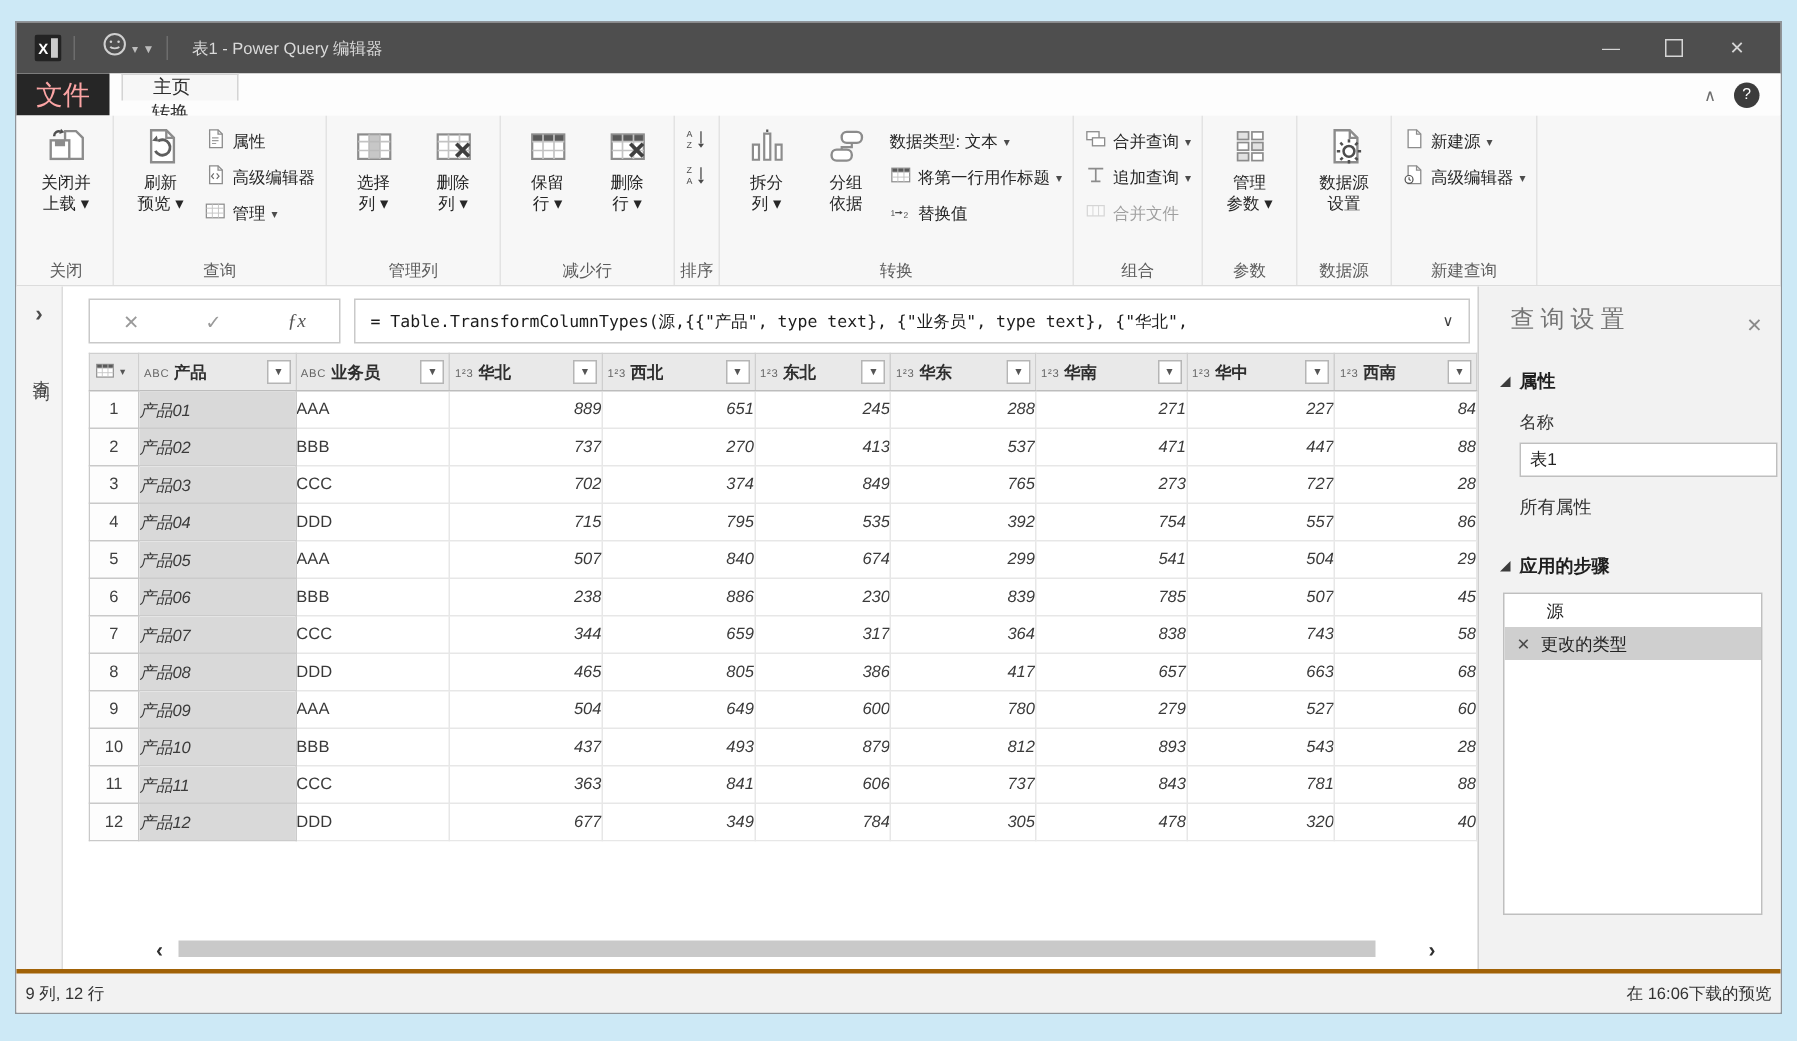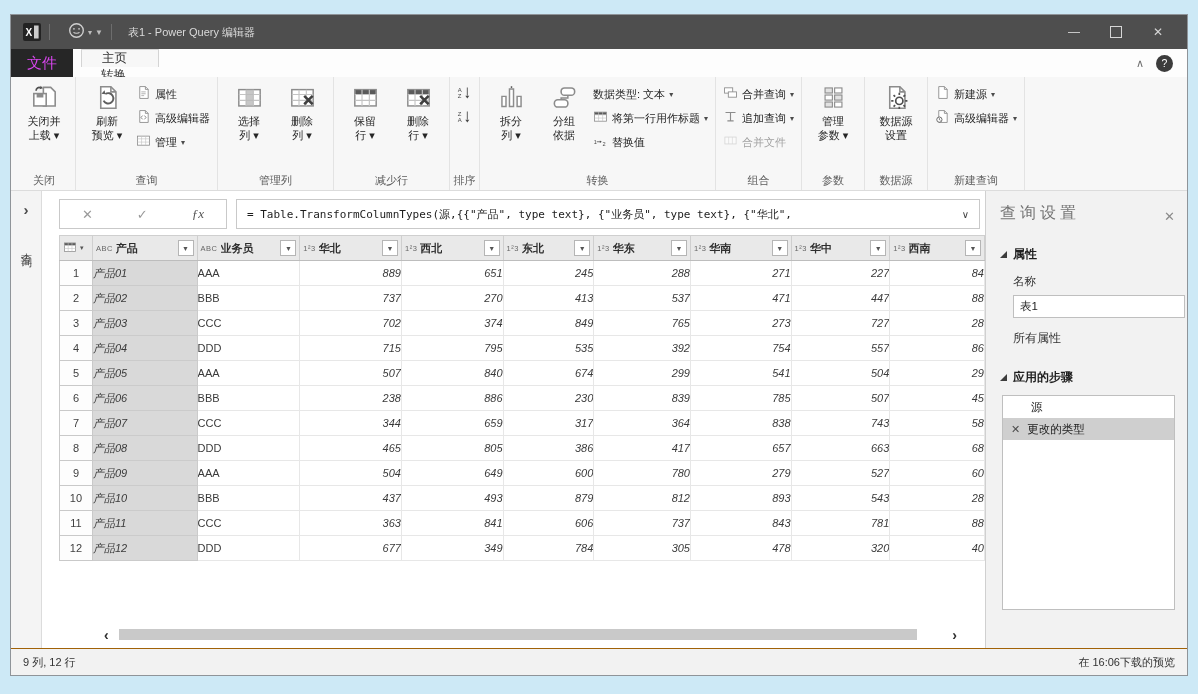--- a/index.html
+++ b/index.html
@@ -12,21 +12,21 @@
   .appicon{display:flex;align-items:center;margin-left:4px;}
   .qat{display:flex;align-items:center;gap:3px;margin-left:10px;}
   .qat .mini{color:#bdbdbd;font-size:8px;}
   .title-text{color:#dadada;font-size:11px;margin-left:8px;white-space:nowrap;}
   .wctrls{margin-left:auto;display:flex;align-items:center;}
   .wbtn{width:42px;height:34px;display:flex;align-items:center;justify-content:center;color:#d6d6d6;font-size:12px;}
   .wbtn .maxbox{width:10px;height:10px;border:1px solid #d6d6d6;display:inline-block;}
 
   
   .tabrow{height:28px;background:#fdfdfd;display:flex;align-items:stretch;flex:0 0 auto;}
-  .tab-file{width:62px;background:#262626;color:#d946ef;font-size:15px;display:flex;align-items:center;justify-content:center;}
+  .tab-file{width:62px;background:#262626;color:#fca5a5;font-size:18px;display:flex;align-items:center;justify-content:center;}
   .tabs{display:flex;margin-left:8px;flex-direction:column;}
   .tab{padding:0 20px;font-size:12.5px;color:#2e2e2e;display:flex;align-items:center;}
   .tab.active{background:#f7f7f7;border:1px solid #d4d4d4;border-bottom:none;}
   .tabrow-right{margin-left:auto;display:flex;align-items:center;gap:12px;padding-right:14px;}
   .chev-up{color:#6e6e6e;font-size:11px;}
   .helpdot{width:17px;height:17px;border-radius:50%;background:#3c3c3c;color:#fff;font-size:10.5px;display:flex;align-items:center;justify-content:center;}
 
   
   .ribbon{height:113px;background:#f7f7f7;border-bottom:1px solid #dcdcdc;display:flex;align-items:stretch;padding:0 2px;flex:0 0 auto;overflow:hidden;}
   .rgroup{position:relative;border-right:1px solid #e3e3e3;padding:4px 7px 17px 7px;display:flex;flex-direction:column;}
@@ -76,36 +76,36 @@
 
   .fill{flex:1;}
   
   .hscroll{height:15px;display:flex;align-items:center;margin:0 28px 6px 62px;flex:0 0 auto;gap:6px;}
   .harr{color:#2f2f2f;font-size:14px;font-weight:bold;line-height:10px;}
   .htrack{flex:1;height:11px;position:relative;}
   .hthumb{position:absolute;left:4px;top:0;height:11px;width:96%;background:#c9c9c9;}
 
   
   .rightpanel{width:202px;flex:0 0 auto;border-left:1px solid #d0d0d0;background:#f2f2f2;box-sizing:border-box;padding:12px 12px 0 14px;display:flex;flex-direction:column;}
-  .rp-title{display:flex;align-items:flex-end;justify-content:space-between;margin-bottom:22px;}
+  .rp-title{display:flex;align-items:flex-end;justify-content:space-between;margin-bottom:22px;margin-left:7px;}
   .rp-title-text{font-size:16px;color:#757575;letter-spacing:4px;}
   .rp-close{color:#8a8a8a;font-size:13px;}
   .secthead{display:flex;align-items:center;gap:6px;margin-bottom:9px;}
   .tri{width:0;height:0;border-bottom:7px solid #3c3c3c;border-left:7px solid transparent;}
   .secthead .stext{font-size:12px;font-weight:bold;color:#1f1f1f;}
   .fieldlabel{font-size:11.5px;color:#333;margin:2px 0 6px 13px;}
   .nameinput{width:158px;height:21px;border:1px solid #bfbfbf;background:#fff;font-size:11.5px;color:#222;padding:0 6px;margin-left:13px;font-family:"Liberation Sans",sans-serif;}
   .allprops{font-size:12px;color:#333;margin:12px 0 22px 13px;}
   .steps{background:#fff;border:1px solid #bfbfbf;height:213px;margin:0 0 0 2px;overflow:hidden;}
   .step{height:22px;display:flex;align-items:center;font-size:11.5px;color:#222;padding-left:28px;}
   .step.selected{background:#cfcfcf;padding-left:8px;gap:7px;}
   .stepx{color:#4c4c4c;font-size:11px;}
 
   
-  .statusbar{height:26px;background:#f2f2f2;border-top:1px solid #a16207;display:flex;align-items:center;justify-content:space-between;padding:0 12px;font-size:11px;color:#333;flex:0 0 auto;text-align:right;}
+  .statusbar{height:26px;background:#f2f2f2;border-top:3px solid #a16207;display:flex;align-items:center;justify-content:space-between;padding:0 6px;font-size:11px;color:#333;flex:0 0 auto;text-align:right;}
 </style>
 </head>
 <body>
 
 <div class="window">
 
   <div class="titlebar">
     <span class="appicon">
       <svg width="18" height="18" viewBox="0 0 18 18">
           <rect width="18" height="18" rx="2" fill="#232323"></rect>

